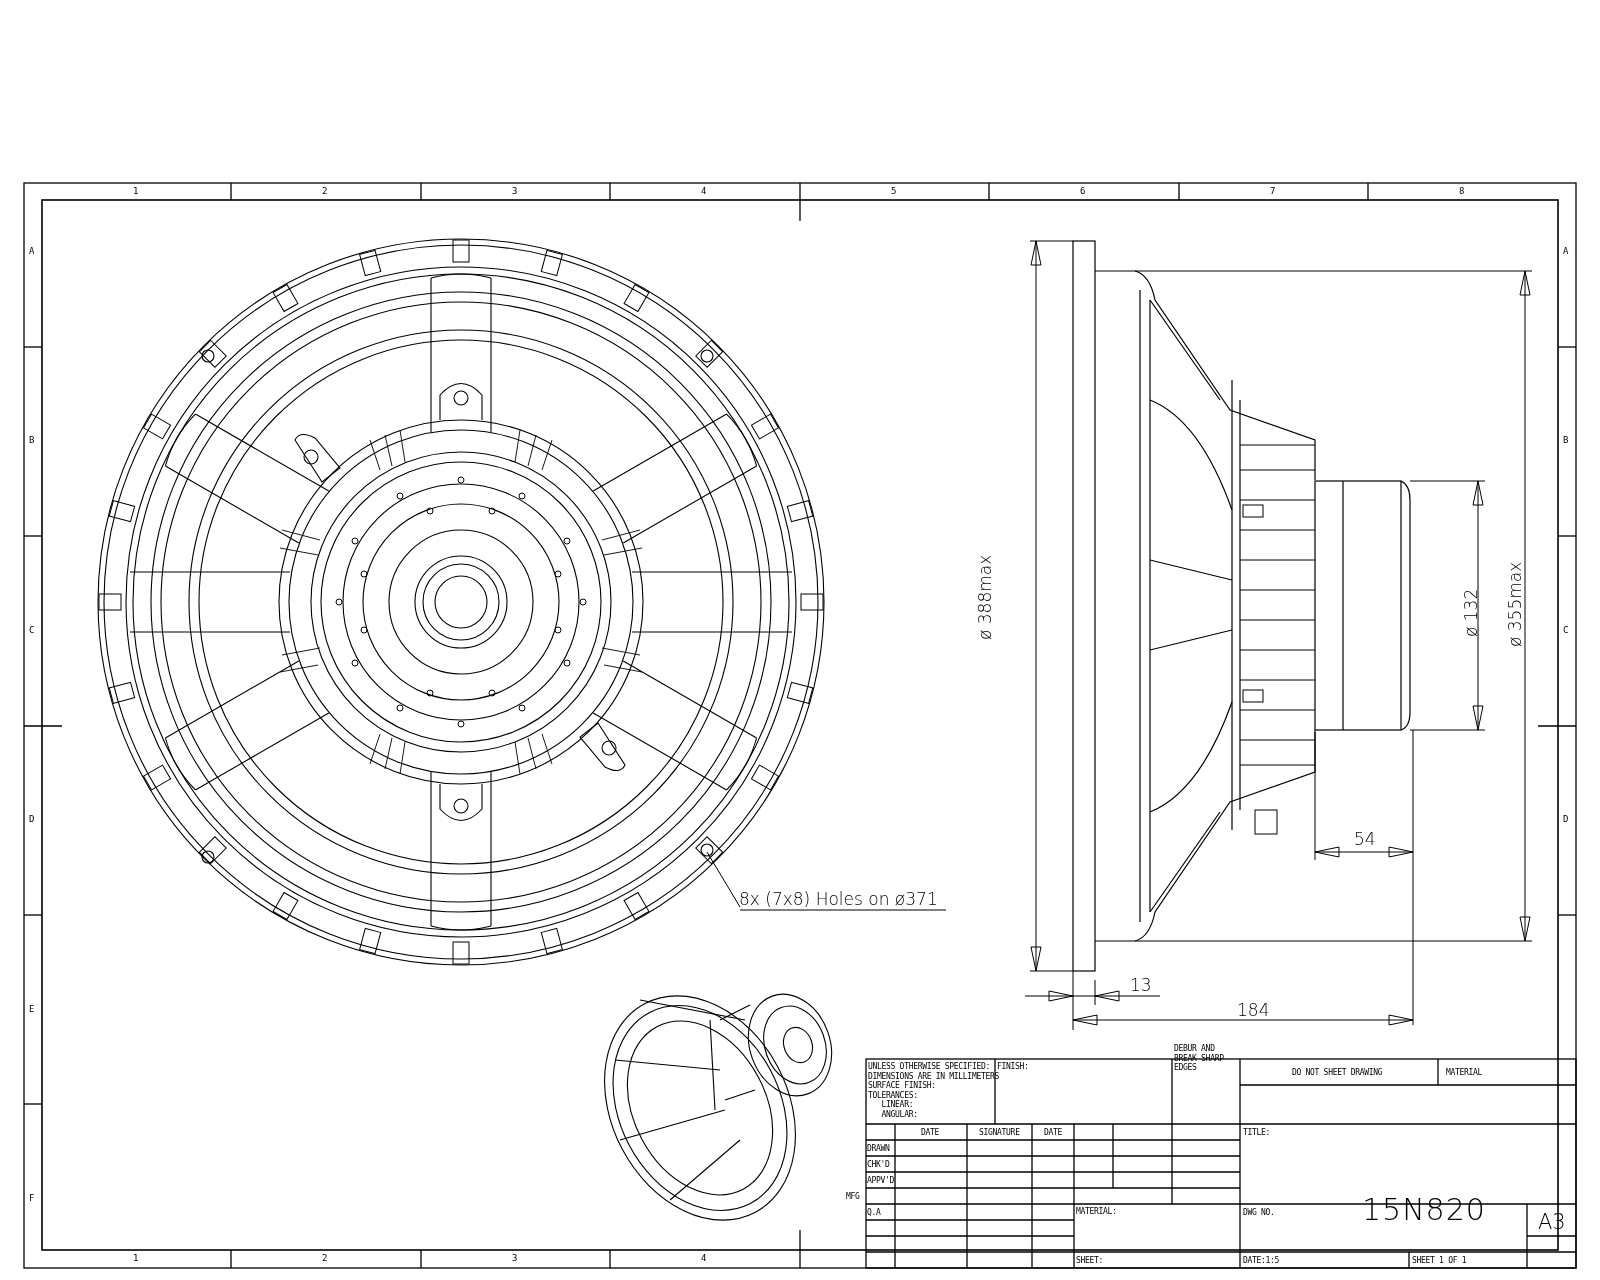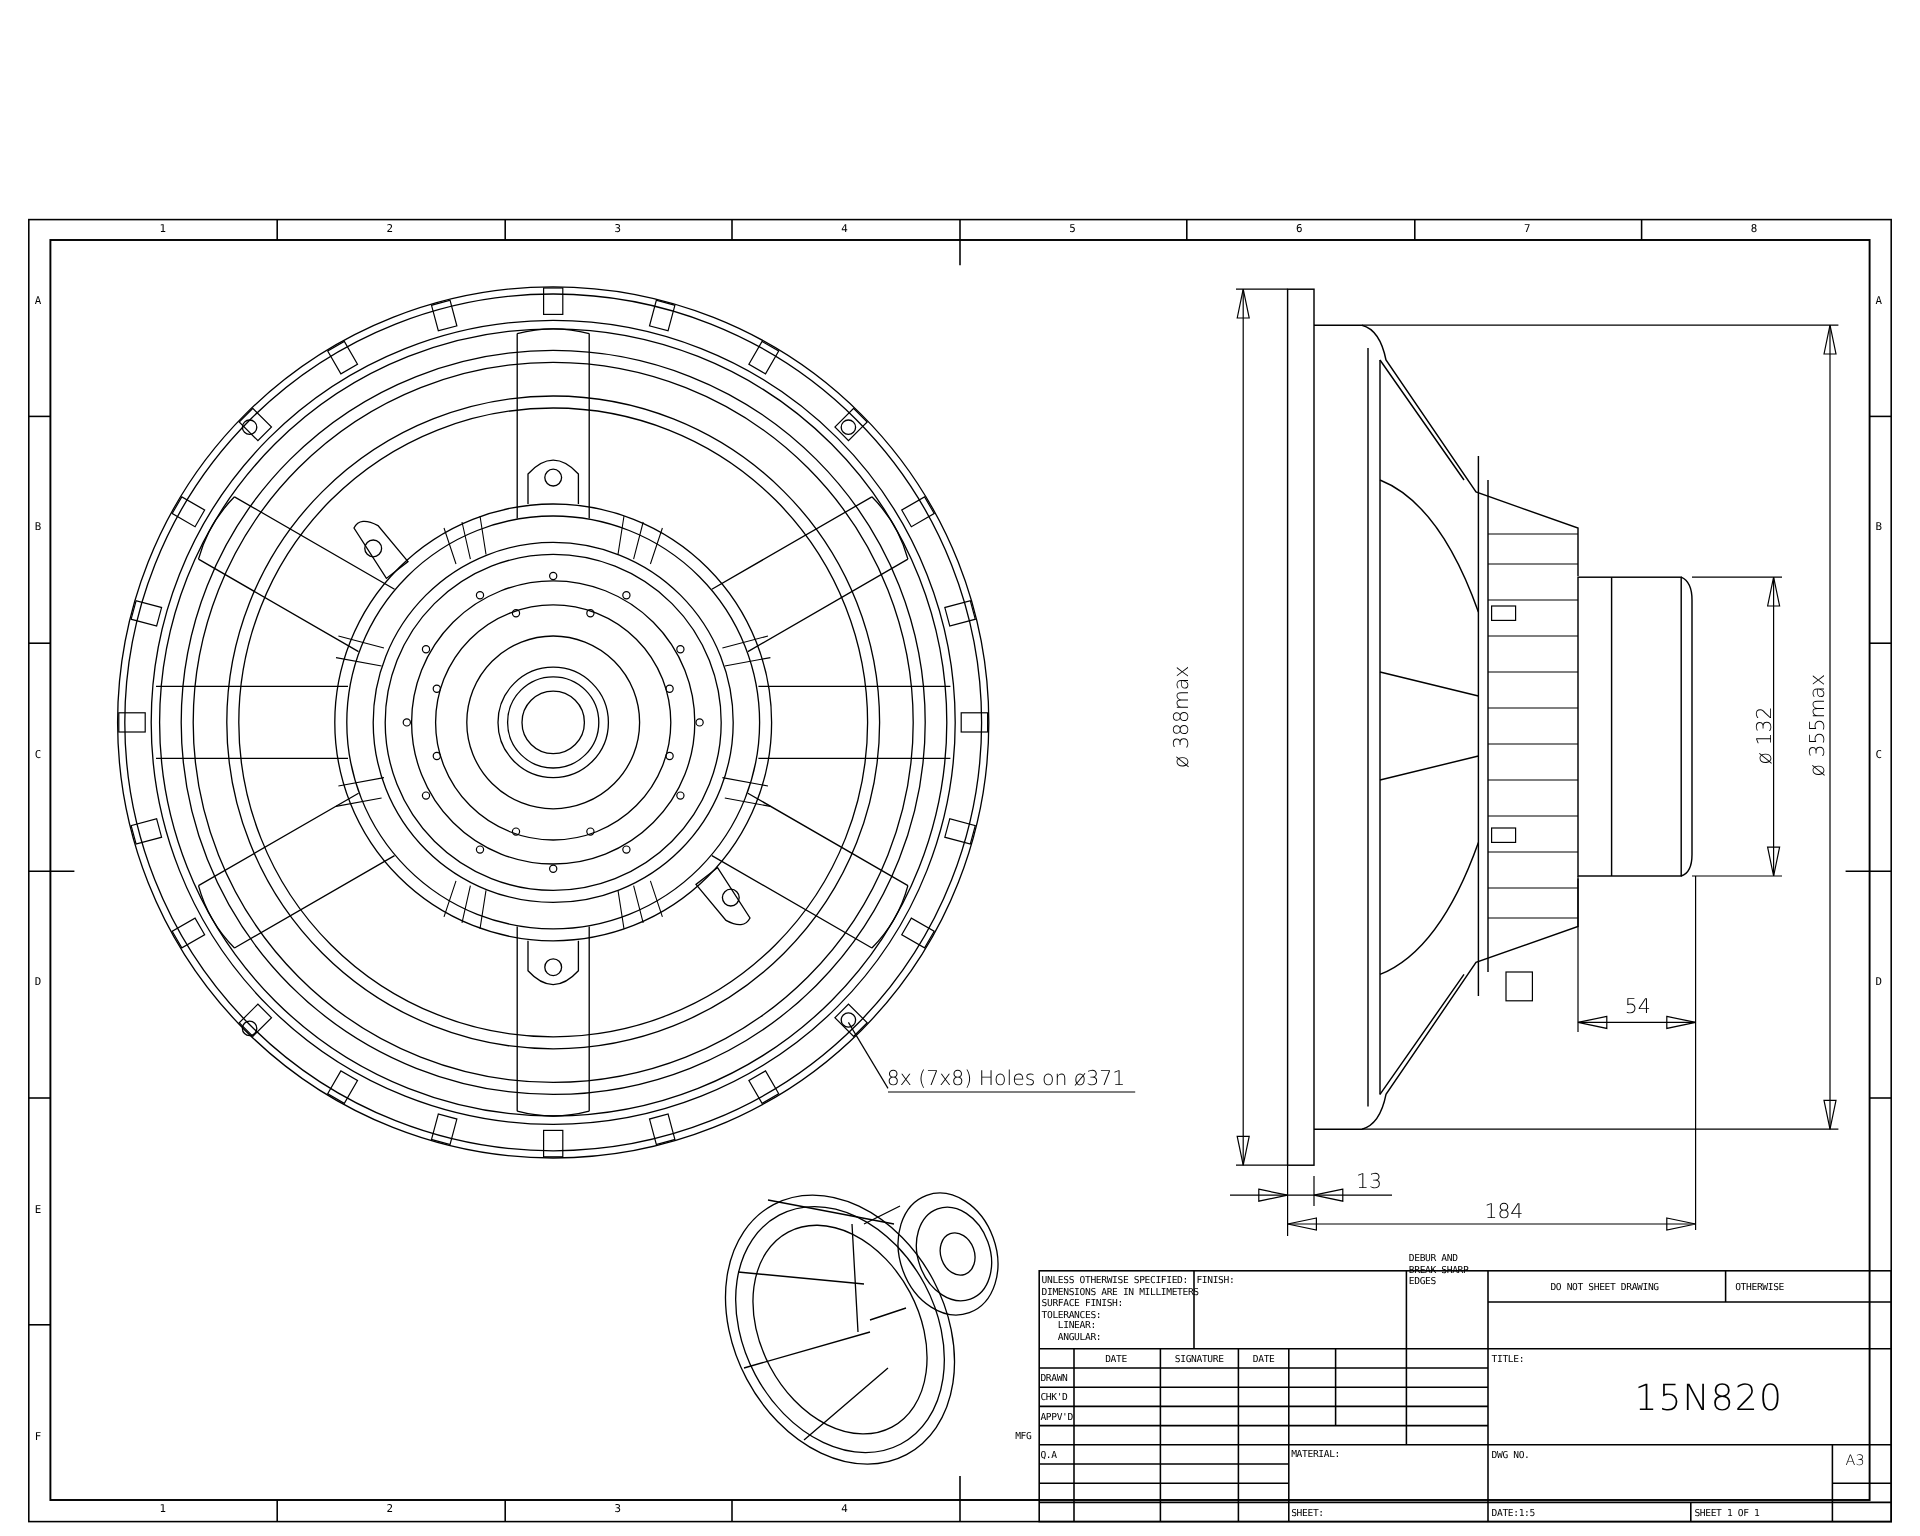--- a/index.html
+++ b/index.html
@@ -306,31 +306,31 @@
 DIMENSIONS ARE IN MILLIMETERS
 SURFACE FINISH:
 TOLERANCES:
    LINEAR:
    ANGULAR:</div>
 <div class="tb-text" style="left:997px;top:1062px">FINISH:</div>
 <div class="tb-text" style="left:1174px;top:1044px">DEBUR AND
 BREAK SHARP
 EDGES</div>
 <div class="tb-text" style="left:1292px;top:1068px">DO NOT SHEET DRAWING</div>
-<div class="tb-text" style="left:1446px;top:1068px">OTHERWISE</div>
+<div class="tb-text" style="left:1446px;top:1068px">MATERIAL</div>
 
 <div class="tb-text" style="left:921px;top:1128px">DATE</div>
 <div class="tb-text" style="left:979px;top:1128px">SIGNATURE</div>
 <div class="tb-text" style="left:1044px;top:1128px">DATE</div>
 <div class="tb-text" style="left:867px;top:1144px">DRAWN</div>
 <div class="tb-text" style="left:867px;top:1160px">CHK'D</div>
 <div class="tb-text" style="left:867px;top:1176px">APPV'D</div>
 <div class="tb-text" style="left:846px;top:1192px">MFG</div>
 <div class="tb-text" style="left:867px;top:1208px">Q.A</div>
 
 <div class="tb-text" style="left:1076px;top:1207px">MATERIAL:</div>
 <div class="tb-text" style="left:1076px;top:1256px">SHEET:</div>
 <div class="tb-text" style="left:1243px;top:1128px">TITLE:</div>
-<div class="title-big" style="left:1362px;top:1148px">15N820</div>
+<div class="title-big" style="left:1362px;top:1192px">15N820</div>
 <div class="tb-text" style="left:1243px;top:1208px">DWG NO.</div>
-<div class="dim" style="left:1538px;top:1210px;font-size:12px">A3</div>
+<div class="dim" style="left:1538px;top:1210px;font-size:21px">A3</div>
 <div class="tb-text" style="left:1243px;top:1256px">DATE:1:5</div>
 <div class="tb-text" style="left:1412px;top:1256px">SHEET 1 OF 1</div>
 
 </body></html>

